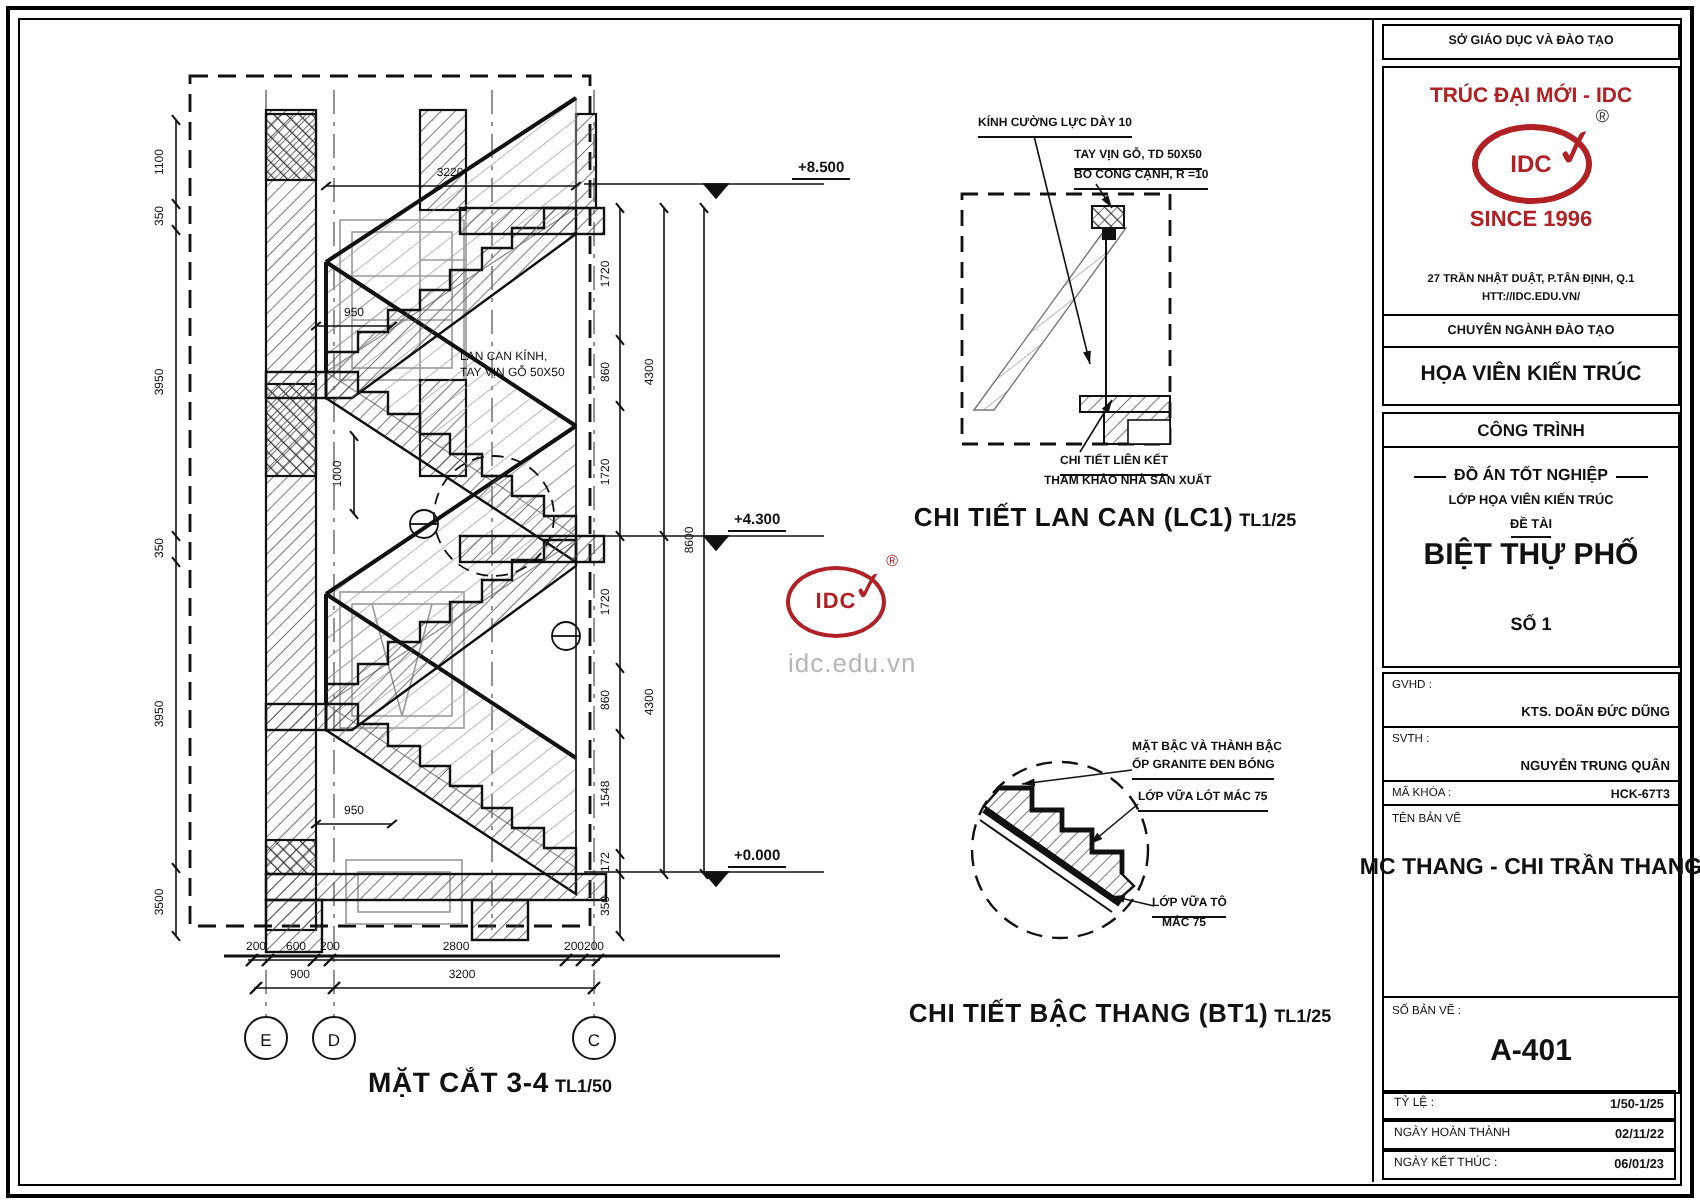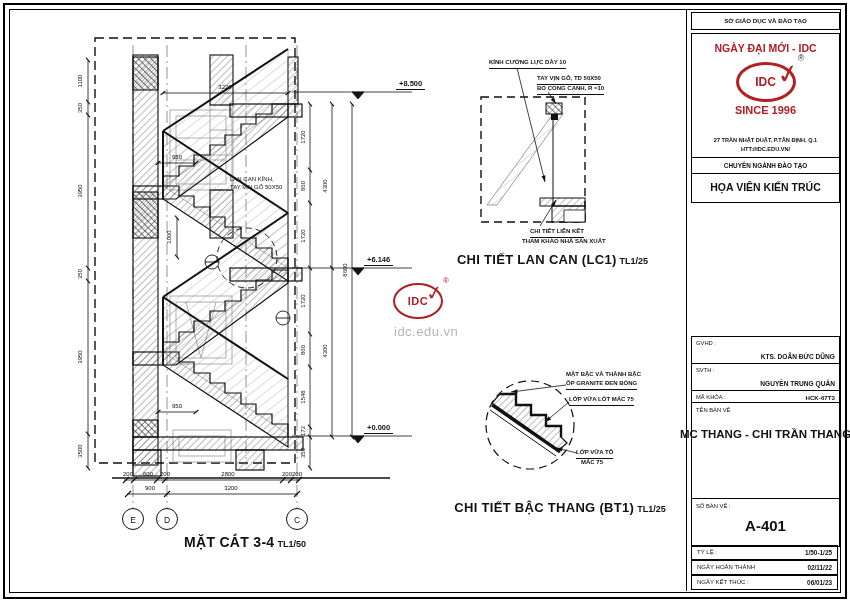--- a/index.html
+++ b/index.html
@@ -237,21 +237,21 @@
   <div class="t rot" style="left:326px;top:186px;">4300</div>
   <div class="t rot" style="left:326px;top:351px;">4300</div>
   <div class="t rot" style="left:346px;top:270px;">8600</div>
 
   <div class="t c" style="left:225px;top:84px;">3220</div>
   <div class="t c" style="left:177px;top:154px;">950</div>
   <div class="t rot" style="left:170px;top:237px;">1000</div>
   <div class="t c" style="left:177px;top:403px;">950</div>
 
   <div class="t lvl" style="left:364px;top:79px;margin-left:32px;">+8.500</div>
-  <div class="t lvl" style="left:364px;top:255px;">+6.146</div>
+  <div class="t lvl" style="left:364px;top:255px;">+4.300</div>
   <div class="t lvl" style="left:364px;top:423px;">+0.000</div>
 
   <div class="t" style="left:230px;top:176px;">LAN CAN KÍNH,</div>
   <div class="t" style="left:230px;top:184px;">TAY VỊN GỖ 50X50</div>
 
   <div class="t c" style="left:128px;top:471px;">200</div>
   <div class="t c" style="left:148px;top:471px;">600</div>
   <div class="t c" style="left:165px;top:471px;">200</div>
   <div class="t c" style="left:228px;top:471px;">2800</div>
   <div class="t c" style="left:287px;top:471px;">200</div>
@@ -292,35 +292,49 @@
     <span class="big" style="font-size:13px;text-align:center;">CHI TIẾT BẬC THANG (BT1)</span><span class="scale" style="font-size:9px;">TL1/25</span>
   </div>
 
   <div class="tb">
 
     <div class="box" style="top:3px;height:16px;display:flex;align-items:center;justify-content:center;">
       <span class="t b" style="position:static;font-size:6.2px;">SỞ GIÁO DỤC VÀ ĐÀO TẠO</span>
     </div>
 
     <div class="box" style="top:24px;height:168px;">
-      <div class="t b red c" style="left:50%;top:8px;font-size:10.5px;">NGÀY ĐẠI MỚI - IDC</div>
+      <div class="t b red c" style="left:50%;top:8px;font-size:10.5px;">TRÚC ĐẠI MỚI - IDC</div>
       <div class="logo" style="top:28px;">
         <span class="idc">IDC</span>
         <span class="chk">✓</span>
         <span class="reg">®</span>
       </div>
       <div class="t b red c" style="left:50%;top:70px;font-size:11px;">SINCE 1996</div>
       <div class="t b c" style="left:50%;top:103px;font-size:5.6px;">27 TRẦN NHẬT DUẬT, P.TÂN ĐỊNH, Q.1</div>
       <div class="t b c" style="left:50%;top:112px;font-size:5.6px;">HTT://IDC.EDU.VN/</div>
       <div class="hline" style="top:123px;"></div>
       <div class="t b c" style="left:50%;top:128px;font-size:6.4px;">CHUYÊN NGÀNH ĐÀO TẠO</div>
       <div class="hline" style="top:139px;"></div>
       <div class="t b c" style="left:50%;top:147px;font-size:10.5px;">HỌA VIÊN KIẾN TRÚC</div>
     </div>
 
+    <div class="box" style="top:197px;height:126px;">
+      <div style="border-bottom:1.5px solid #000;height:16px;display:flex;align-items:center;justify-content:center;">
+        <span class="t b" style="position:static;font-size:8.5px;">CÔNG TRÌNH</span>
+      </div>
+      <div class="dashword t b" style="position:absolute;left:0;top:26px;width:100%;font-size:8px;">
+        <i></i>
+        <span>ĐỒ ÁN TỐT NGHIỆP</span>
+        <i></i>
+      </div>
+      <div class="t b c" style="left:50%;top:40px;font-size:6.4px;">LỚP HỌA VIÊN KIẾN TRÚC</div>
+      <div class="t b u c" style="left:50%;top:52px;font-size:6.4px;">ĐỀ TÀI</div>
+      <div class="t b c" style="left:50%;top:62px;font-size:15px;">BIỆT THỰ PHỐ</div>
+      <div class="t b c" style="left:50%;top:100px;font-size:9px;">SỐ 1</div>
+    </div>
 
     <div class="box" style="top:327px;height:66px;">
       <div style="position:relative;height:26px;border-bottom:1.5px solid #000;">
         <span class="t" style="left:4px;top:3px;font-size:5.8px;">GVHD :</span>
         <span class="t b" style="right:4px;bottom:2px;font-size:6.6px;">KTS. DOÃN ĐỨC DŨNG</span>
       </div>
       <div style="position:relative;height:26px;border-bottom:1.5px solid #000;">
         <span class="t" style="left:4px;top:3px;font-size:5.8px;">SVTH :</span>
         <span class="t b" style="right:4px;bottom:2px;font-size:6.6px;">NGUYỄN TRUNG QUÂN</span>
       </div>

